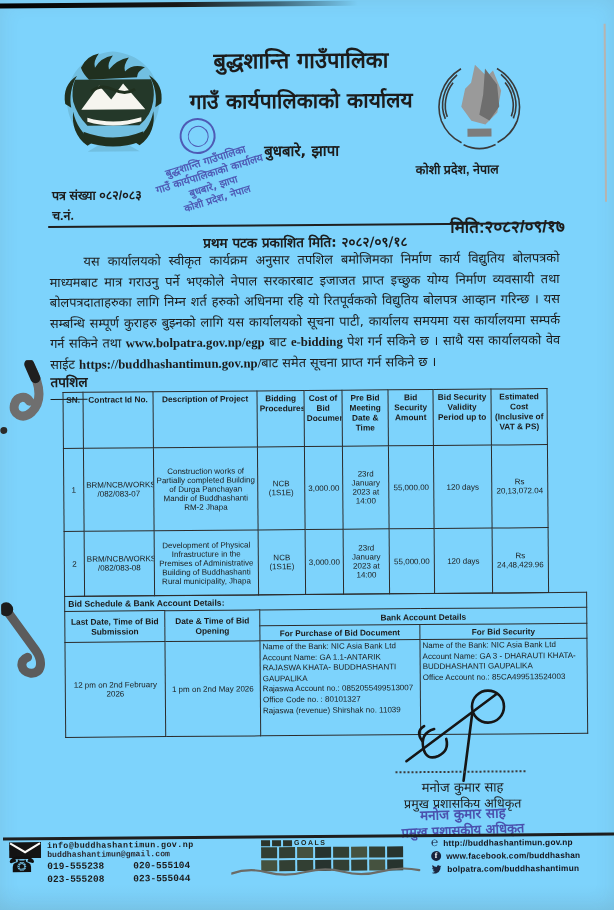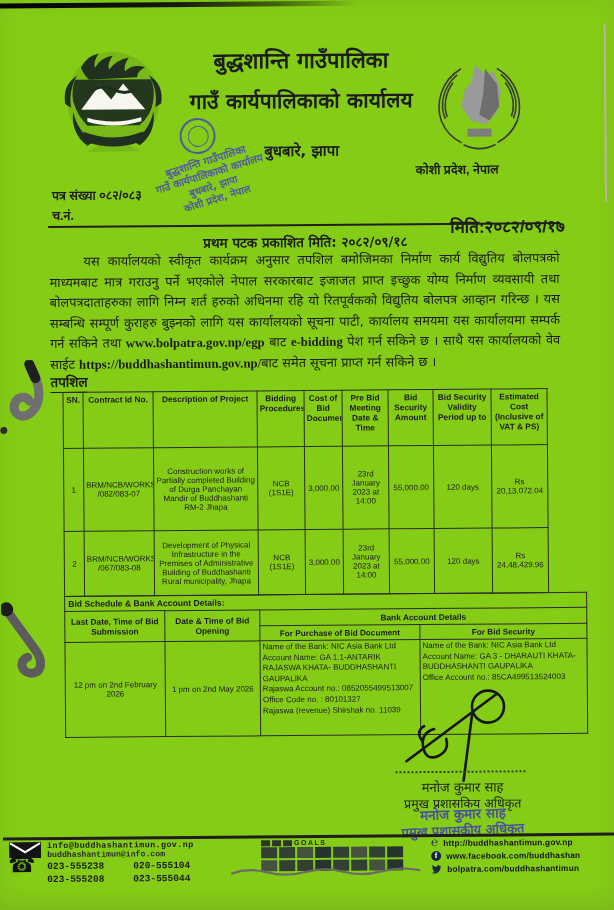--- a/index.html
+++ b/index.html
@@ -1,18 +1,18 @@
 <!DOCTYPE html>
 <html><head>
 <meta charset="utf-8">
 <style>
   html,body { margin:0; padding:0; background:#ffffff; }
   #page {
     position:relative; width:614px; height:910px; overflow:hidden;
-    background:#84cc16; font-family:"Liberation Sans", sans-serif; color:#1c1c1c;
+    background:#7dd3fc; font-family:"Liberation Sans", sans-serif; color:#1c1c1c;
   }
   .doc { position:absolute; inset:0; transform:rotate(-0.45deg); }
 
   
   .top-bar { position:absolute; left:0; top:1px; width:452px; height:5px;
     background:linear-gradient(to right,#000 0%,#161616 40%,rgba(0,0,0,.5) 62%,rgba(0,0,0,0) 80%); }
   .right-line { position:absolute; left:607px; top:26px; width:2px; height:178px; background:#b9b6b2; }
   .vignette { position:absolute; inset:0; box-shadow:inset 0 0 20px rgba(90,80,60,.10); pointer-events:none; }
   .bottom-shade { position:absolute; left:0; bottom:0; width:100%; height:26px;
     background:linear-gradient(to bottom,rgba(0,0,0,0),rgba(60,55,45,.06)); }
@@ -39,21 +39,21 @@
   .stamp-l { font-size:10.5px; font-weight:bold; line-height:13px; font-family:"DejaVu Sans",sans-serif; }
   .stamp-l.small { font-size:10px; }
 
   
   .published { position:absolute; left:92px; top:233px; width:430px; text-align:center;
     font-size:13.5px; font-weight:bold; font-family:"DejaVu Sans",sans-serif; }
   .para { position:absolute; left:51px; top:250px; width:510px; font-size:12.8px; line-height:20.5px;
     text-align:justify; text-indent:34px; font-family:"DejaVu Sans",sans-serif; }
   .para .b { font-weight:bold; font-family:"Liberation Serif",serif; }
   .tapasil { position:absolute; left:51px; top:371px; font-size:13.5px; font-weight:bold;
-    font-family:"DejaVu Sans",sans-serif; border-bottom:1.5px solid #1c1c1c; padding-bottom:1px; }
+    font-family:"DejaVu Sans",sans-serif; border-bottom:1.5px solid #1c1c1c; padding-bottom:8px; }
 
   
   .tables { position:absolute; left:63px; top:390px; }
   table { border-collapse:collapse; table-layout:fixed; }
   td,th { border:1px solid #2c2c2c; font-size:8px; padding:1px 2px; text-align:center; vertical-align:middle; overflow:hidden; }
   th { font-size:8.3px; vertical-align:top; padding-top:2px; }
   .main-table { width:484px; }
   .main-table th { height:52px;text-align:center; }
   .row1 td { height:80px; }
   .row2 td { height:62px; }
@@ -207,21 +207,21 @@
           <td>Construction works of Partially completed Building of Durga Panchayan Mandir of Buddhashanti RM-2 Jhapa</td>
           <td>NCB (1S1E)</td>
           <td>3,000.00</td>
           <td>23rd January 2023 at 14:00</td>
           <td>55,000.00</td>
           <td>120 days</td>
           <td>Rs 20,13,072.04</td>
         </tr>
         <tr class="row2">
           <td>2</td>
-          <td>BRM/NCB/WORKS /067/083-08</td>
+          <td>BRM/NCB/WORKS /082/083-08</td>
           <td>Development of Physical Infrastructure in the Premises of Administrative Building of Buddhashanti Rural municipality, Jhapa</td>
           <td>NCB (1S1E)</td>
           <td>3,000.00</td>
           <td>23rd January 2023 at 14:00</td>
           <td>55,000.00</td>
           <td>120 days</td>
           <td>Rs 24,48,429.96</td>
         </tr>
       </tbody>
         </table>
@@ -284,24 +284,24 @@
     <div class="stamp-desig">प्रमुख प्रशासकीय अधिकृत</div>
 
     <div class="footer-line"></div>
     <div class="mail-icon">
       <svg width="32" height="16" viewBox="0 0 32 16">
         <rect x="0" y="0" width="32" height="16" fill="#141414"></rect>
         <path d="M1 1 L16 10 L31 1" stroke="#fbfaf7" stroke-width="2" fill="none"></path>
       </svg>
     </div>
     <div class="email1">info@buddhashantimun.gov.np</div>
-    <div class="email2">buddhashantimun@info.com</div>
+    <div class="email2">buddhashantimun@gmail.com</div>
     <div class="phone-icon">☎</div>
     <div class="phone-grid">
-      <div><span>023-555238</span><span>020-555104</span></div>
+      <div><span>019-555238</span><span>020-555104</span></div>
       <div><span>023-555208</span><span>023-555044</span></div>
     </div>
     <div class="sdg">
       <div class="sdg-title">
           <i></i>
           <i></i>
           <i></i>
           <span>GOALS</span>
         </div>
       <div class="sdg-grid">

